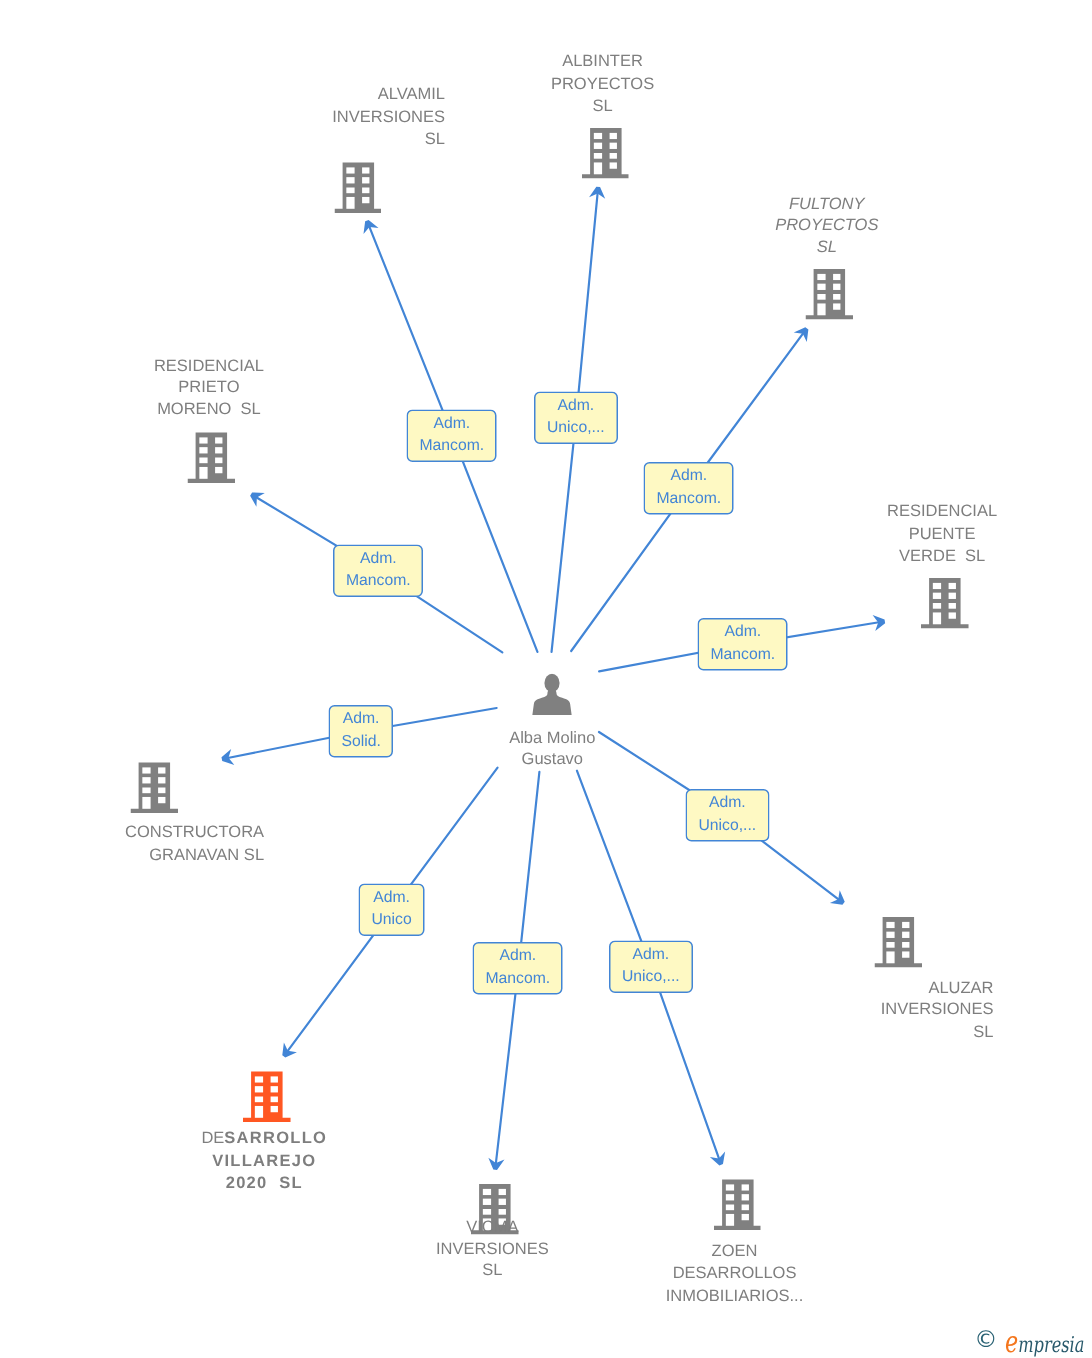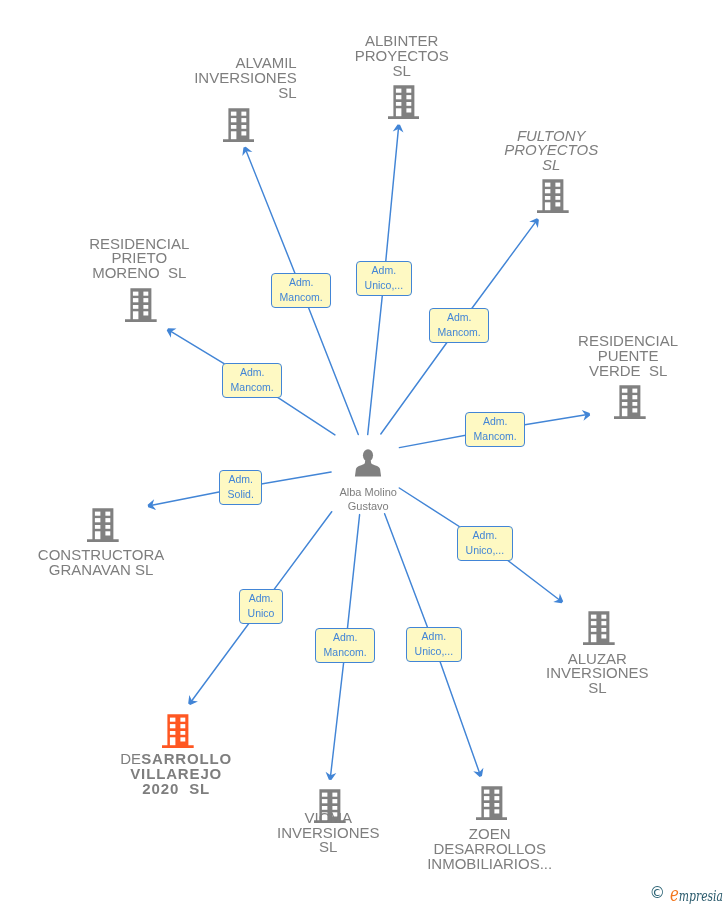--- a/index.html
+++ b/index.html
@@ -3,21 +3,21 @@
 <meta charset="utf-8">
 <title>Alba Molino Gustavo - Graph</title>
 <style>
   html,body{margin:0;padding:0;}
   body{width:728px;height:905px;background:#ffffff;
        font-family:"Liberation Sans",sans-serif;overflow:hidden;}
   #stage{position:relative;width:728px;height:905px;transform:translateZ(0);}
   svg.edges{position:absolute;left:0;top:0;width:728px;height:905px;}
   .node{position:absolute;}
   .node .nlabel{position:absolute;left:0;width:100%;text-align:center;
-     font-size:15px;line-height:14.8px;color:#7e7e7e;white-space:pre;}
+     font-size:11px;line-height:14.8px;color:#7e7e7e;white-space:pre;}
   .node.center .nlabel{font-size:11px;line-height:14.6px;}
   .node .nlabel .hl{font-weight:bold;letter-spacing:0.85px;}
   .node .nicon{position:absolute;}
   .elabel{position:absolute;box-sizing:border-box;border:1.5px solid #4285d6;border-radius:4px;
      background:#fef9c3;color:#4285d6;font-size:10.5px;line-height:15px;
      text-align:center;white-space:pre;padding:1.3px 7.6px;will-change:transform;}
   .wm{position:absolute;left:649.5px;top:887px;width:78px;height:17px;}
   .wm .cmark{position:absolute;left:0;bottom:2.4px;font-size:15.5px;line-height:1;
      color:#2a6274;font-family:"DejaVu Sans",sans-serif;}
   .wm .brand{position:absolute;left:20.5px;bottom:0;font-size:14.5px;line-height:1;
@@ -175,38 +175,38 @@
               <rect x="7.9" y="3.6" width="5.5" height="4.1"></rect>
               <rect x="18.4" y="3.6" width="4.9" height="4.1"></rect>
               <rect x="7.9" y="10.1" width="5.5" height="4.2"></rect>
               <rect x="18.4" y="10.1" width="4.9" height="4.2"></rect>
               <rect x="7.9" y="17.0" width="5.5" height="3.8"></rect>
               <rect x="18.4" y="17.0" width="4.9" height="3.8"></rect>
               <rect x="7.9" y="23.3" width="5.5" height="7.9"></rect>
               <rect x="18.4" y="23.3" width="4.9" height="4.2"></rect>
             </g>
           </svg></div>
-        <div class="nlabel" style="top:39.80000000000001px;">CONSTRUCTORA
+        <div class="nlabel" style="top:39.80000000000001px;text-align:right;">CONSTRUCTORA
 GRANAVAN SL</div>
       </div>
       <div class="node" style="left: 532.35px; top: 610.5px; width: 130px;">
         <div class="nicon" style="left:50.85px;top:0px;"><svg width="31.7" height="34.0" viewBox="0 0 31.7 34.0">
             <path fill="#808080" d="M5.4,0.3 H26.4 V31.2 H31.7 V34.0 H0 V31.2 H5.4 Z"></path>
             <g fill="#ffffff">
               <rect x="7.9" y="3.6" width="5.5" height="4.1"></rect>
               <rect x="18.4" y="3.6" width="4.9" height="4.1"></rect>
               <rect x="7.9" y="10.1" width="5.5" height="4.2"></rect>
               <rect x="18.4" y="10.1" width="4.9" height="4.2"></rect>
               <rect x="7.9" y="17.0" width="5.5" height="3.8"></rect>
               <rect x="18.4" y="17.0" width="4.9" height="3.8"></rect>
               <rect x="7.9" y="23.3" width="5.5" height="7.9"></rect>
               <rect x="18.4" y="23.3" width="4.9" height="4.2"></rect>
             </g>
           </svg></div>
-        <div class="nlabel" style="top:41.10000000000002px;">ALUZAR
+        <div class="nlabel" style="top:41.10000000000002px;text-align:right;">ALUZAR
 INVERSIONES
 SL</div>
       </div>
       <div class="node" style="left: 111.2px; top: 713.9px; width: 130px;">
         <div class="nicon" style="left:50.85px;top:0px;"><svg width="31.7" height="34.0" viewBox="0 0 31.7 34.0">
             <path fill="#ff5722" d="M5.4,0.3 H26.4 V31.2 H31.7 V34.0 H0 V31.2 H5.4 Z"></path>
             <g fill="#ffffff">
               <rect x="7.9" y="3.6" width="5.5" height="4.1"></rect>
               <rect x="18.4" y="3.6" width="4.9" height="4.1"></rect>
               <rect x="7.9" y="10.1" width="5.5" height="4.2"></rect>

